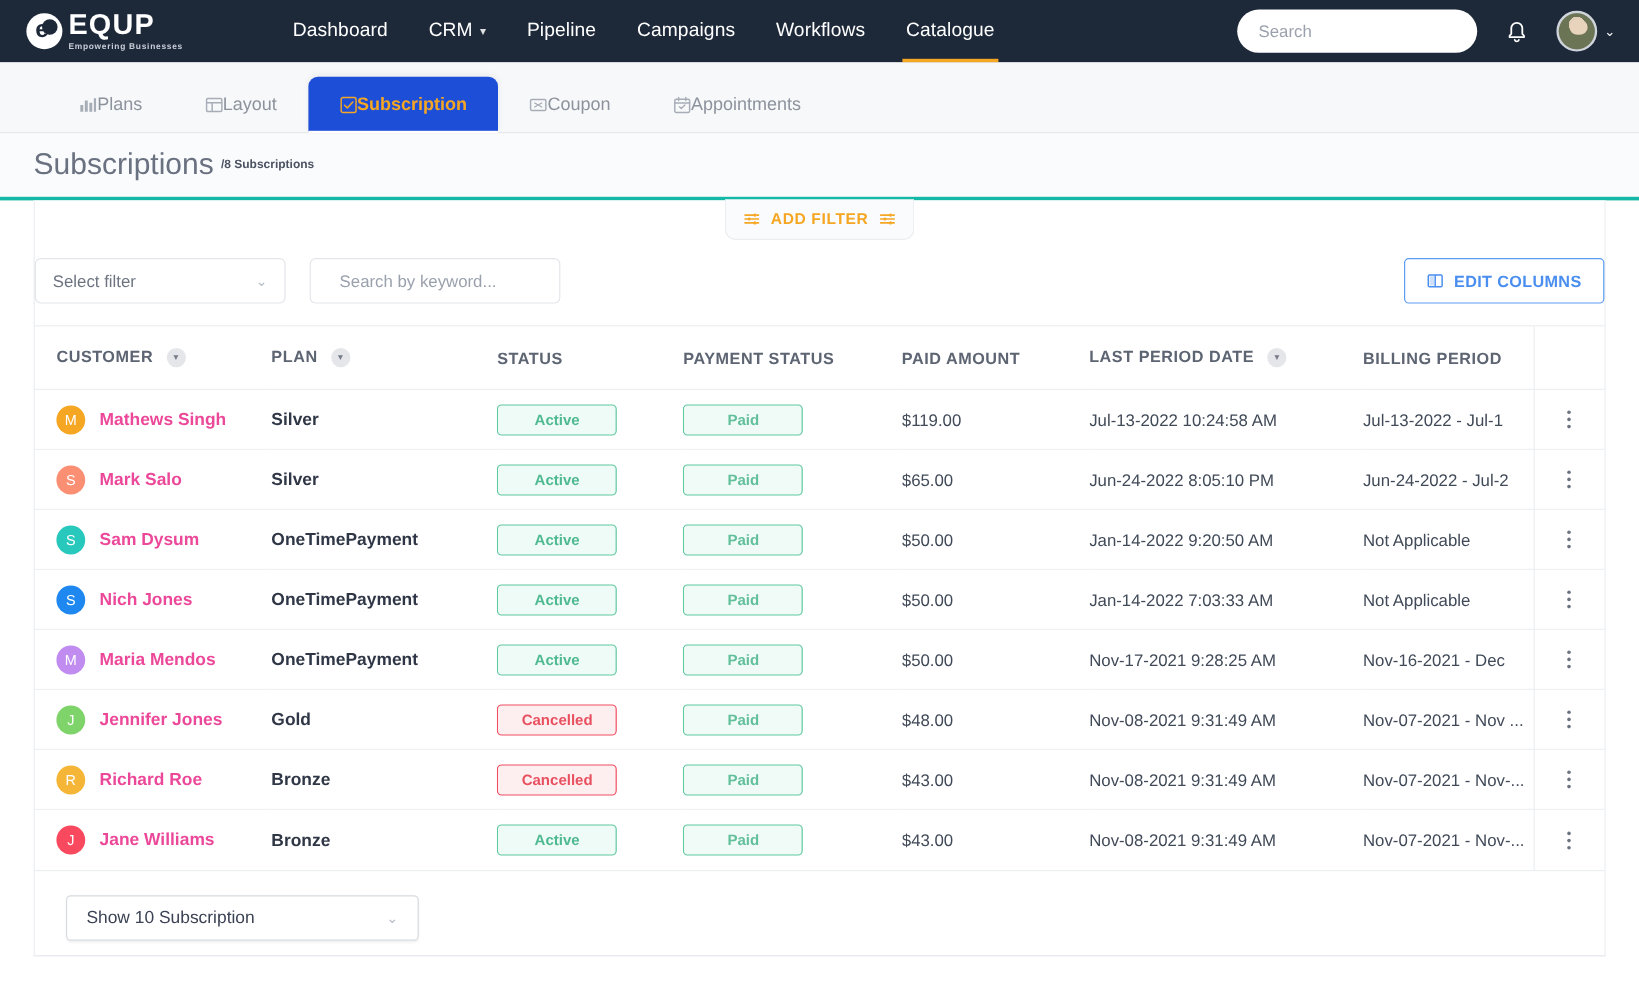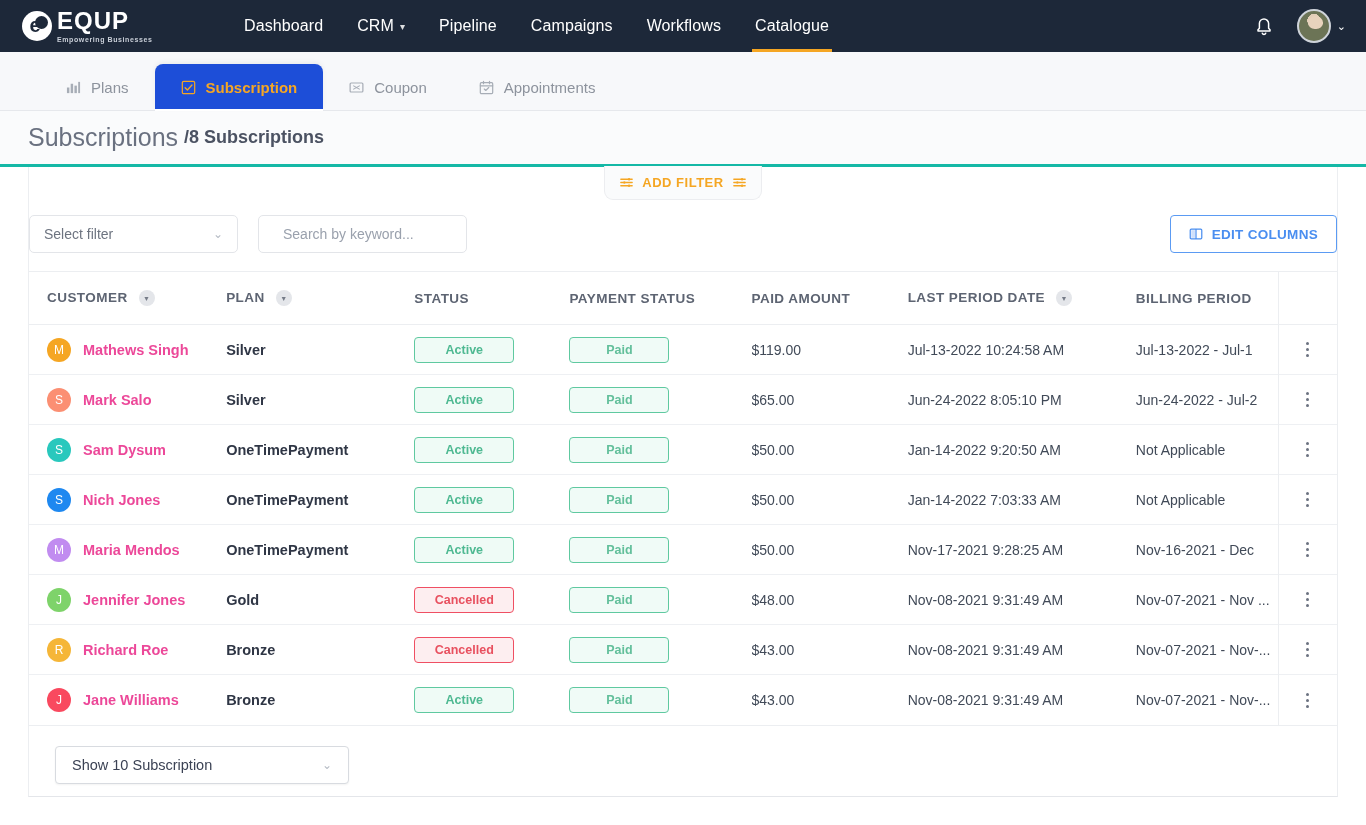--- a/index.html
+++ b/index.html
@@ -70,40 +70,40 @@
     border-radius:50% 50% 45% 45%; background:#e8d3bd;
   }
   .avatar-caret { color: #fff; font-size: 11px; }
 
   
   .tabstrip {
     height: 59px; background: #f7f8fa; border-bottom: 1px solid #e6e8ec;
     display: flex; align-items: flex-end; padding-left: 40px; position: relative;
   }
   .tab {
-    display: flex; align-items: center; gap: 10px;
+    display: flex; align-items: center; 
     padding: 0 26px; height: 46px; color: #8d939d; font-size: 15px;
     cursor: pointer; border-radius: 8px 8px 0 0; position: relative;
   }
   .tab.active {
     background: #1d4ed8; color: #f5a623; font-weight: 700;
     box-shadow: 0 -2px 5px rgba(0,0,0,.05);
   }
   .tab.active::after {
     content:""; position:absolute; left:0; right:0; bottom:-1px; height:2px; background:#fff;
   }
   .tab svg { flex: 0 0 auto; }
 
   
   .titlebar {
     height: 56px; background: #fafbfc; border-bottom: 3px solid #14b8a6;
     display: flex; align-items: center; padding-left: 28px;
   }
   .page-title { font-size: 25px; color: #6a7180; font-weight: 400; }
-  .page-sub { font-size: 18px; color: #4b5262; font-weight: 600; margin-left: 6px; }
+  .page-sub { font-size: 10px; color: #4b5262; font-weight: 600; margin-left: 6px; }
 
   
   .content {
     position: relative;
     margin: 0 28px;
     background: #fff;
     border-left: 1px solid #eceef1;
     border-right: 1px solid #eceef1;
     border-bottom: 1px solid #e4e6ea;
     height: 630px;
@@ -236,20 +236,27 @@
       </div>
     <div class="navlink">
         <span>Workflows</span>
       </div>
     <div class="navlink active">
         <span>Catalogue</span>
       </div>
   </div>
 
   <div class="nav-right">
+    <div class="searchbox">
+      <input placeholder="Search" style="">
+      <svg width="20" height="20" viewBox="0 0 20 20" fill="none">
+        <circle cx="9" cy="9" r="6.2" stroke="#1d2839" stroke-width="1.7"></circle>
+        <path d="M13.4 13.4 L18 18" stroke="#f5a623" stroke-width="1.7" stroke-linecap="round"></path>
+      </svg>
+    </div>
     <div class="bell">
       <svg width="22" height="24" viewBox="0 0 22 24" fill="none">
         <path d="M5 17h12v-1.2l-1.4-1.6V9.6a4.6 4.6 0 0 0-9.2 0v4.6L5 15.8V17z" stroke="#ffffff" stroke-width="1.5" stroke-linejoin="round"></path>
         <path d="M9.3 19.3a1.8 1.8 0 0 0 3.4 0" stroke="#ffffff" stroke-width="1.5" stroke-linecap="round"></path>
       </svg>
     </div>
     <div class="avatar-wrap">
       <div class="avatar-img"></div>
       <span class="avatar-caret">⌄</span>
     </div>
@@ -258,20 +265,27 @@
 
 <div class="tabstrip">
   <div class="tab">
     <svg width="15" height="15" viewBox="0 0 16 16">
       <rect x="1" y="8" width="2.6" height="6" fill="#a7adb6"></rect>
         <rect x="5" y="4" width="2.6" height="10" fill="#a7adb6"></rect>
       <rect x="9" y="6" width="2.6" height="8" fill="#a7adb6"></rect>
         <rect x="13" y="2" width="2" height="12" fill="#a7adb6"></rect>
     </svg>
     <span>Plans</span>
+  </div>
+  <div class="tab">
+    <svg width="15" height="15" viewBox="0 0 16 16" fill="none">
+      <rect x="1.2" y="2.2" width="13.6" height="11.6" rx="1.2" stroke="#a7adb6" stroke-width="1.3"></rect>
+      <path d="M1.2 6h13.6M6.2 6v7.8" stroke="#a7adb6" stroke-width="1.3"></path>
+    </svg>
+    <span>Layout</span>
   </div>
   <div class="tab active">
     <svg width="15" height="15" viewBox="0 0 16 16" fill="none">
       <rect x="1.4" y="1.4" width="13.2" height="13.2" rx="1.6" stroke="#f5a623" stroke-width="1.3"></rect>
       <path d="M4.4 8.2 6.9 10.6 11.7 5.4" stroke="#f5a623" stroke-width="1.4" stroke-linecap="round" stroke-linejoin="round"></path>
     </svg>
     <span>Subscription</span>
   </div>
   <div class="tab">
     <svg width="15" height="15" viewBox="0 0 16 16" fill="none">

